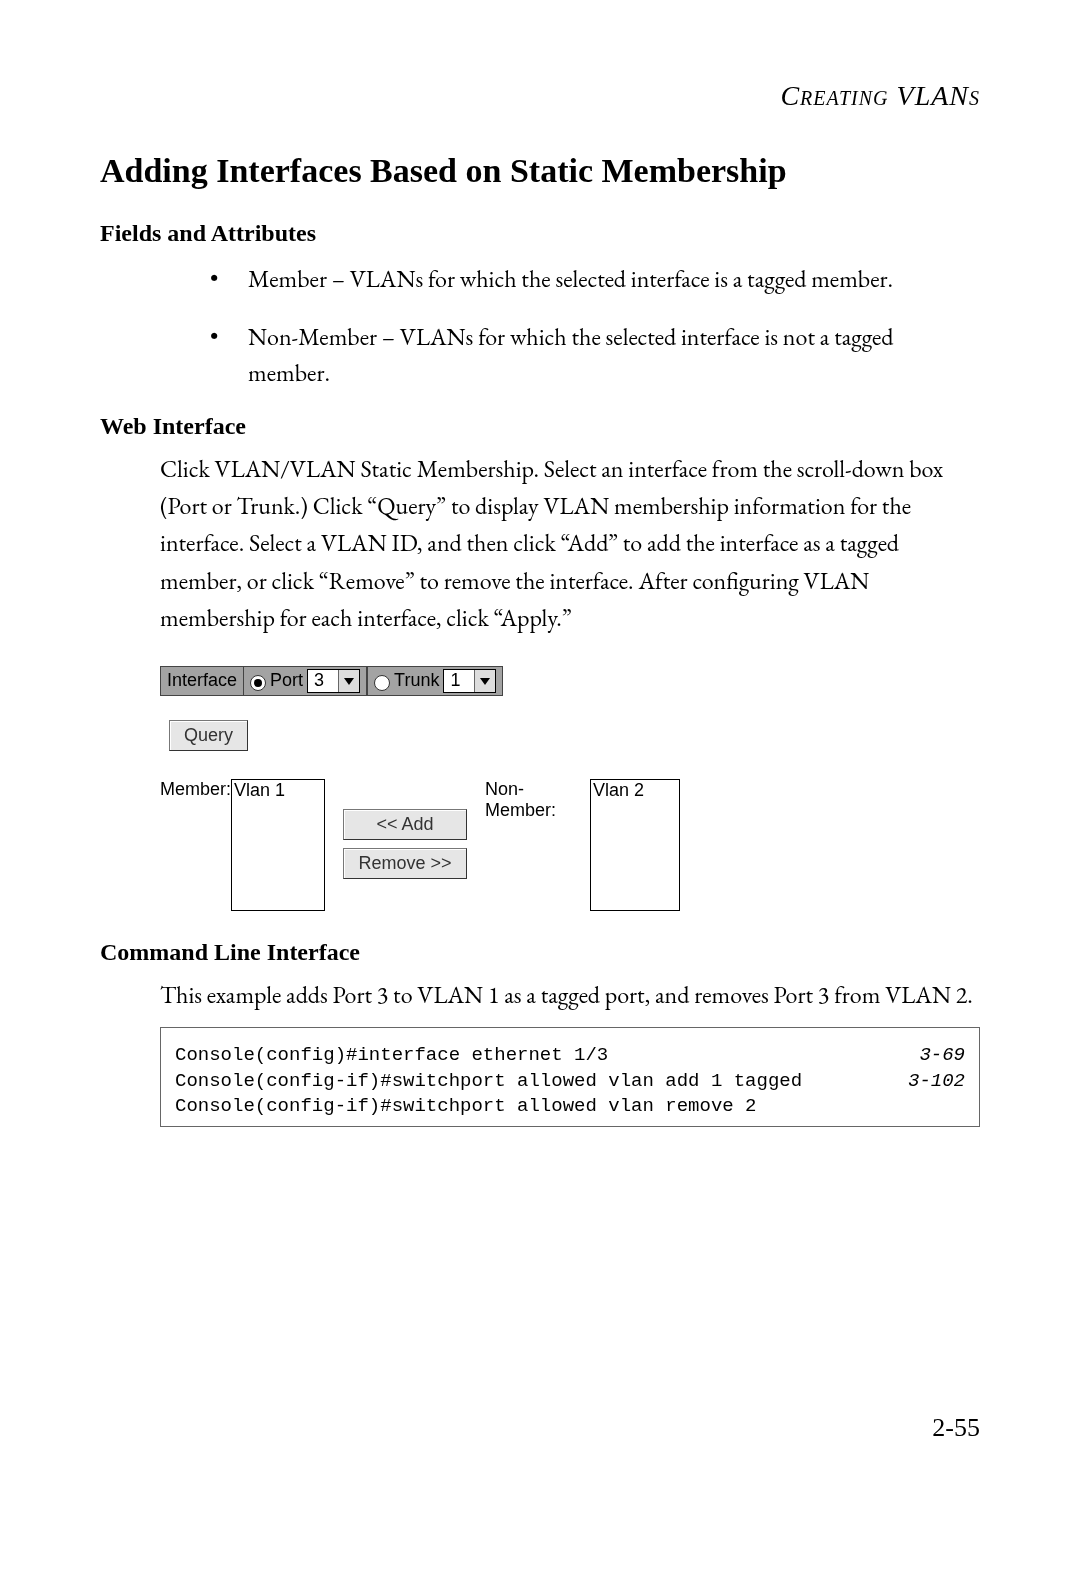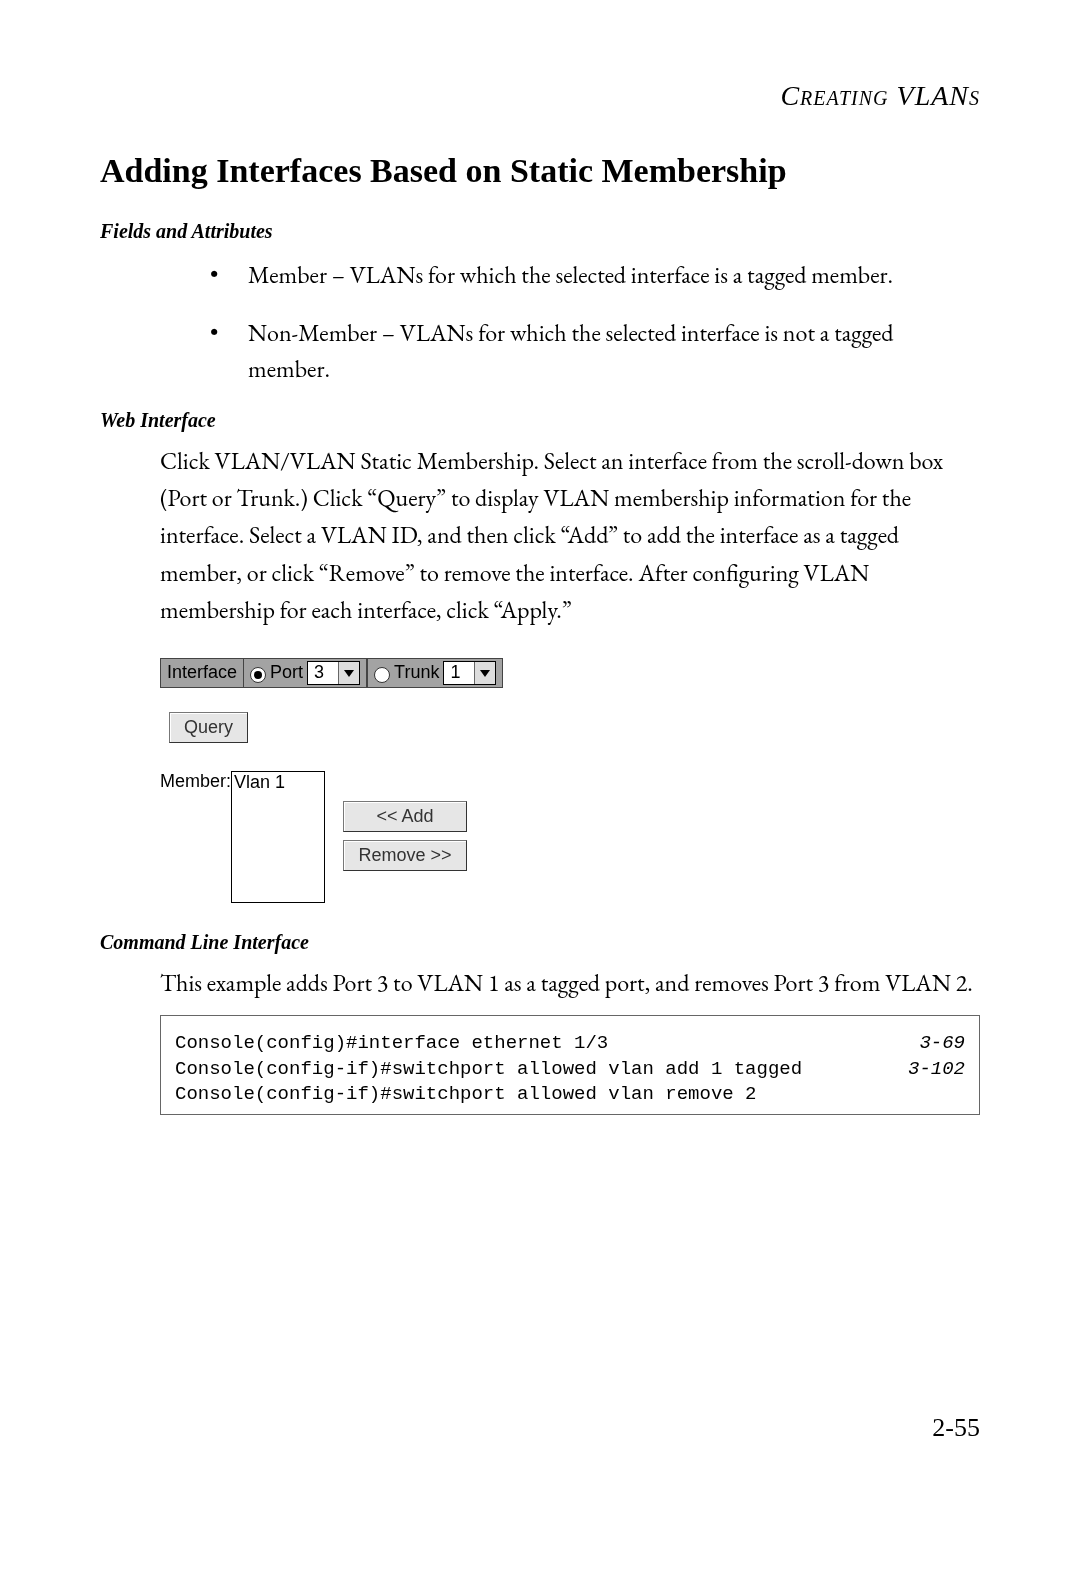--- a/index.html
+++ b/index.html
@@ -29,23 +29,22 @@
   }
   h1.section-title {
     font-family: Garamond, "Times New Roman", serif;
     font-weight: bold;
     font-size: 34px;
     margin: 0 0 30px 0;
   }
   .subhead {
     font-family: Garamond, "Times New Roman", serif;
     font-weight: bold;
-    font-size: 20px;
+    font-size: 24px;
     margin: 20px 0 10px 0;
-    font-style: italic;
   }
   ul.fields {
     margin: 0 0 20px 0;
     padding: 0 0 0 110px;
     list-style: none;
   }
   ul.fields li {
     position: relative;
     font-size: 24px;
     line-height: 1.5;
@@ -268,20 +267,26 @@
       <div class="mem-col">
         <div class="mem-label">Member:</div>
         <div class="listbox">
           <div>Vlan 1</div>
         </div>
       </div>
       <div class="btn-col">
         <span class="win-button">&lt;&lt; Add</span>
         <span class="win-button">Remove &gt;&gt;</span>
       </div>
+      <div class="mem-col">
+        <div class="mem-label">Non-Member:</div>
+        <div class="listbox">
+          <div>Vlan 2</div>
+        </div>
+      </div>
     </div>
   </div>
 
   <div class="subhead" style="margin-top:28px">Command Line Interface</div>
   <div class="cli-para">This example adds Port 3 to VLAN 1 as a tagged port, and removes Port 3 from VLAN 2.</div>
 
   <div class="cli-box">
     <div class="cli-line">
       <span>Console(config)#interface ethernet 1/3</span>
       <span class="cli-ref">3-69</span>

